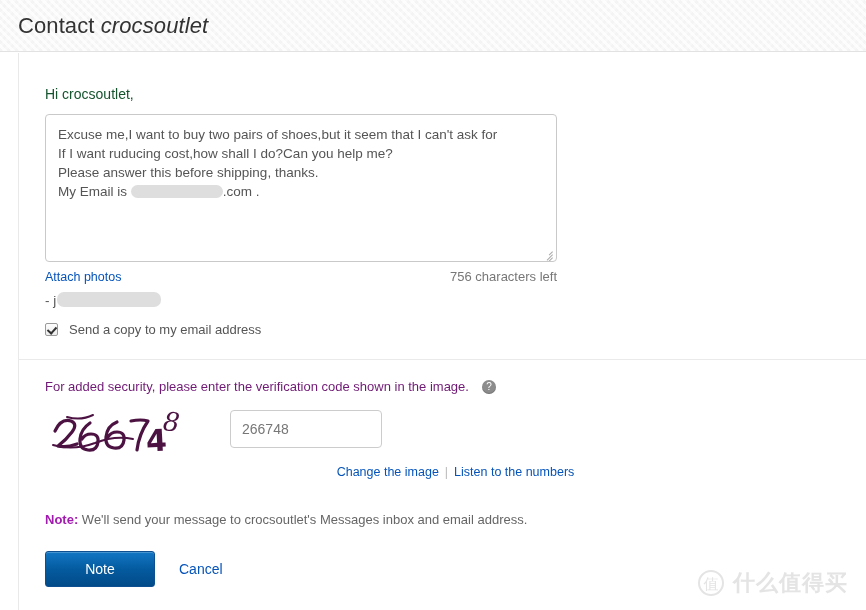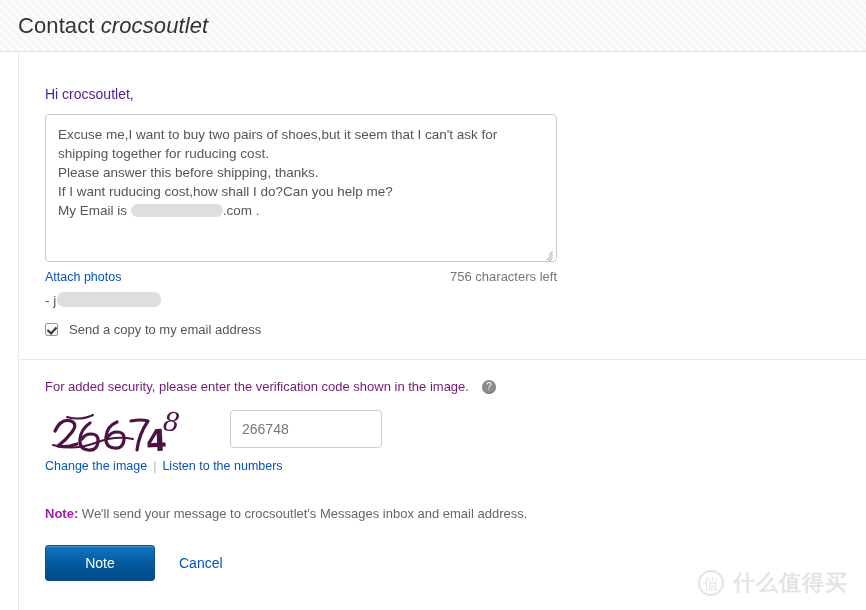--- a/index.html
+++ b/index.html
@@ -48,21 +48,21 @@
     right: 0;
     bottom: 0;
     background: #ffffff;
     border-left: 1px solid #e9e9e9;
     box-sizing: border-box;
     padding: 0 0 0 26px;
   }
 
   .greeting {
     font-size: 14px;
-    color: #4c1d95;
+    color: #14532d;
     margin: 33px 0 0 0;
   }
 
   
   .message-box {
     margin-top: 12px;
     width: 512px;
     height: 148px;
     border: 1px solid #c9c9c9;
     border-radius: 4px;
@@ -231,23 +231,25 @@
     box-sizing: border-box;
     font-family: "Liberation Sans", sans-serif;
     font-size: 14px;
     color: #777777;
     padding: 0 11px;
     background: #ffffff;
     outline: none;
   }
 
   .captcha-links {
+    margin-top: 6px;
     font-size: 12.5px;
     display: flex;
     align-items: center;
+    justify-content: center;
   }
   .captcha-links .sep {
     color: #bbbbbb;
     margin: 0 6px;
   }
 
   
   .note {
     margin-top: 33px;
     font-size: 13px;
@@ -320,23 +322,22 @@
     <span class="shop-name">crocsoutlet</span>
   </div>
 </div>
 
 <div class="panel">
 
   <div class="greeting">Hi crocsoutlet,</div>
 
   <div class="message-box">
     <div class="message-line">Excuse me,I want to buy two pairs of shoes,but it seem that I can't ask for</div>
-    <div class="message-line">shipping together for ruducing cost.</div>
+    <div class="message-line">If I want ruducing cost,how shall I do?Can you help me?</div>
     <div class="message-line">Please answer this before shipping, thanks.</div>
-    <div class="message-line">If I want ruducing cost,how shall I do?Can you help me?</div>
     <div class="message-line">
       <span>My Email is</span>
       <span class="redact in-body"></span><span>.com .</span>
     </div>
     <div class="resize-grip">
       <i></i>
         <i></i>
         <i></i>
     </div>
   </div>

